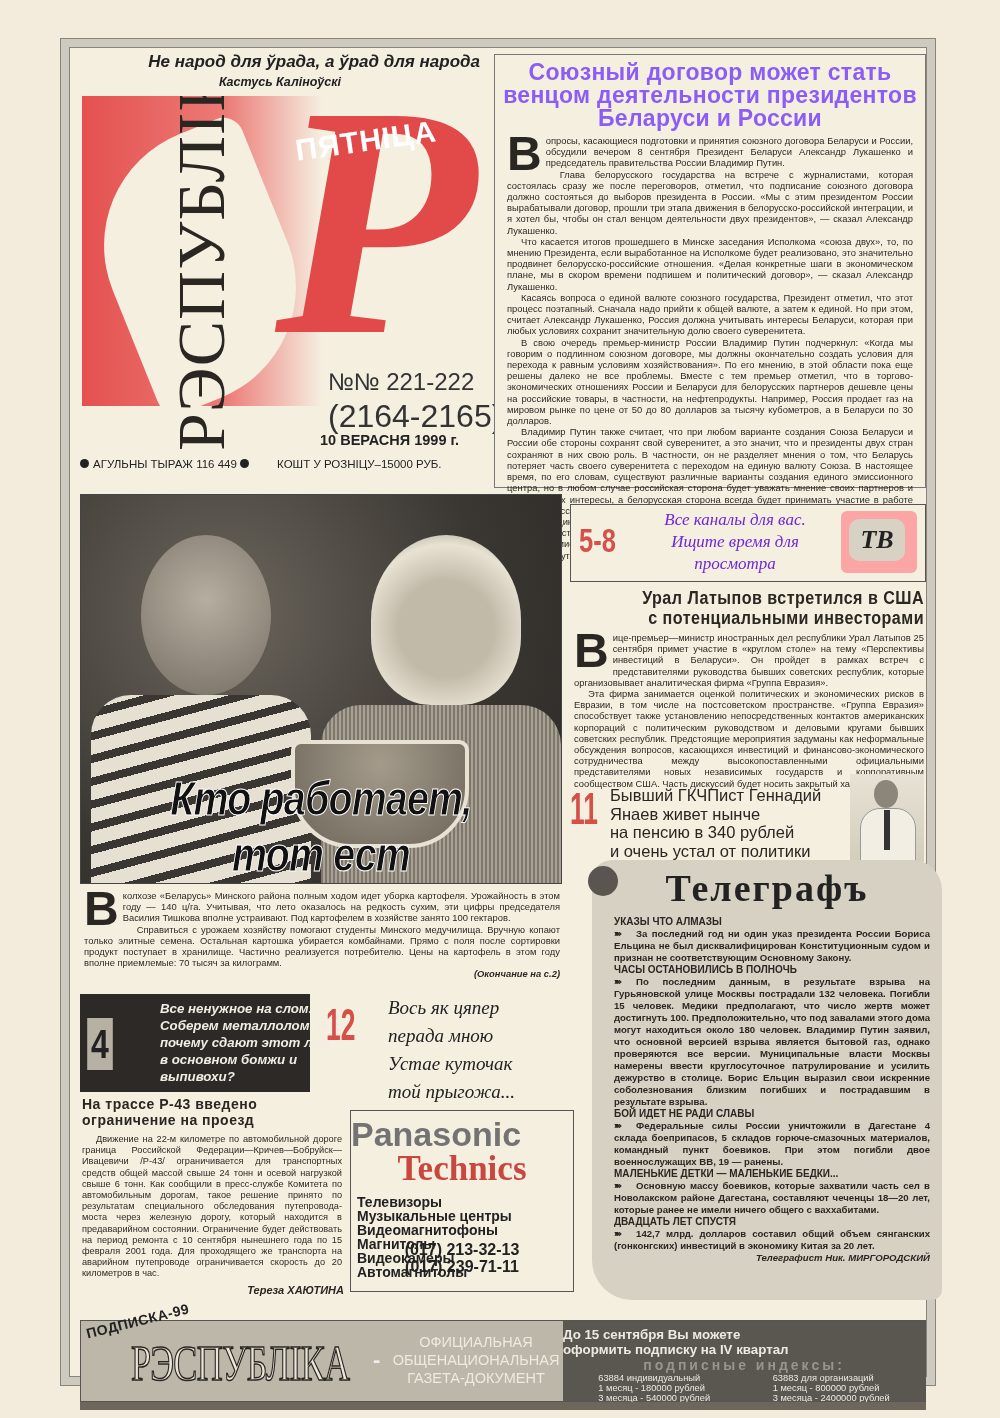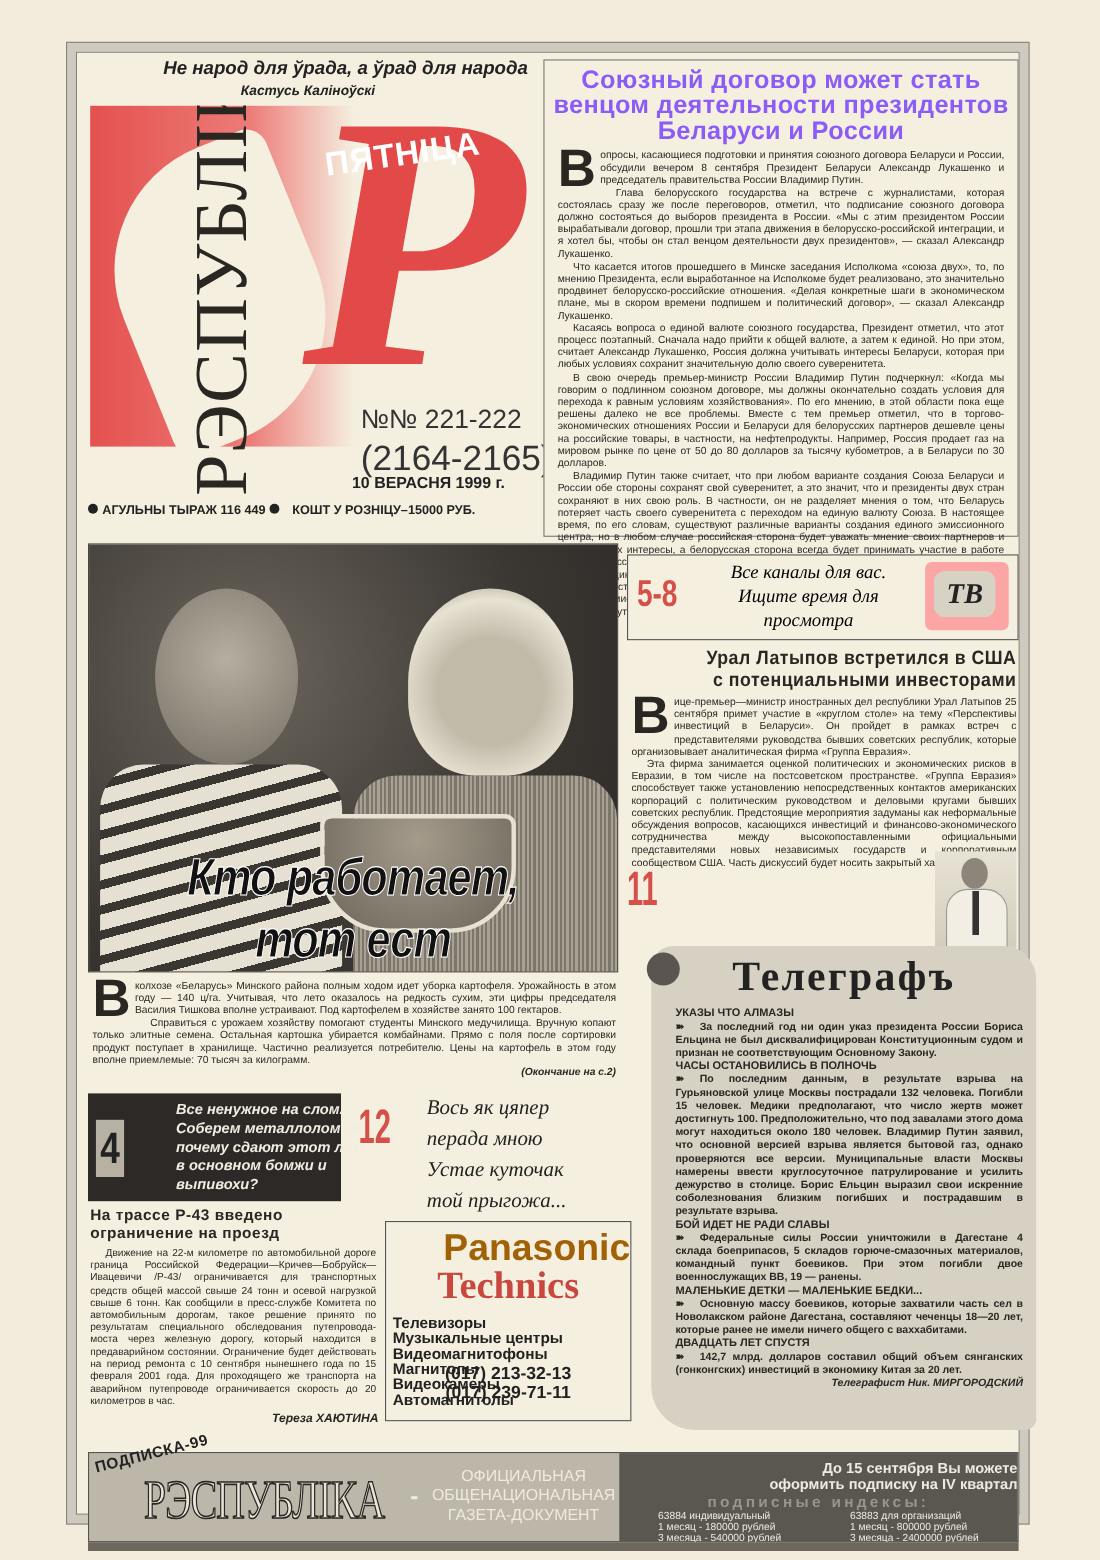--- a/index.html
+++ b/index.html
@@ -17,21 +17,21 @@
   .motto-author{left:10px;top:27px;width:400px;text-align:center;font-style:italic;font-weight:bold;font-size:12.5px;color:#222;}
   .logo-area{left:10px;top:48px;width:400px;height:355px;overflow:hidden;}
   .logo-blob{position:absolute;left:2px;top:0;width:240px;height:310px;background:linear-gradient(90deg,#e4514f 0%,#ec7b77 60%,rgba(245,239,224,0) 100%);}
   .logo-white{position:absolute;left:30px;top:40px;width:180px;height:260px;background:#f5efe0;border-radius:120px 20px 120px 20px;transform:rotate(-22deg);}
   .logo-p{position:absolute;left:195px;top:-40px;font-family:"Liberation Serif",serif;font-style:italic;font-weight:bold;font-size:330px;line-height:330px;color:#e14a48;}
   .pyatnitsa{position:absolute;left:215px;top:28px;color:#fff;font-weight:bold;font-size:30px;letter-spacing:1px;transform:rotate(-8deg);}
   .vertical-title{position:absolute;left:82px;top:355px;transform-origin:0 0;transform:rotate(-90deg);font-family:"Liberation Serif",serif;font-size:68px;letter-spacing:1px;color:#2a2622;white-space:nowrap;}
   .issue-num{left:258px;top:320px;font-size:24px;color:#333;}
   .issue-alt{left:258px;top:350px;font-size:32px;color:#333;}
   .issue-date{left:250px;top:384px;font-size:14.5px;font-weight:bold;color:#222;}
-  .circ-bar{left:10px;top:410px;width:405px;font-size:11.5px;font-weight:bold;color:#222;display:flex;gap:8px;}
+  .circ-bar{left:10px;top:410px;width:405px;font-size:11.5px;font-weight:normal;color:#222;display:flex;gap:24px;}
   .circ-bar .dot{display:inline-block;width:9px;height:9px;background:#222;border-radius:50%;margin-right:4px;vertical-align:0;}
 
   
   .lead-box{left:424px;top:6px;width:430px;height:432px;border:1px solid #777;background:#f5efe0;}
   .lead-title{position:absolute;left:6px;top:6px;width:418px;text-align:center;font-family:"Liberation Sans",sans-serif;font-weight:900;font-size:23px;line-height:23px;color:#8b5cf6;letter-spacing:.3px;}
   .lead-text{position:absolute;left:12px;top:80px;width:406px;}
 
   
   .photo{left:10px;top:446px;width:480px;height:388px;border:1px solid #444;overflow:hidden;background:radial-gradient(circle at 30% 30%,#6b655c,#3a3632 60%,#2c2926);}
   .photo .p1{position:absolute;left:60px;top:40px;width:130px;height:160px;border-radius:50%;background:radial-gradient(circle at 50% 40%,#b6aea0,#756e63);}
@@ -39,21 +39,21 @@
   .photo .shirt1{position:absolute;left:10px;top:200px;width:220px;height:200px;border-radius:40px 40px 0 0;background:repeating-linear-gradient(165deg,#e6e0d2 0 14px,#3a3632 14px 22px);}
   .photo .shirt2{position:absolute;left:240px;top:210px;width:240px;height:190px;border-radius:40px 40px 0 0;background:repeating-linear-gradient(90deg,#7d776b 0 2px,#a9a294 2px 4px);}
   .photo .bucket{position:absolute;left:210px;top:245px;width:170px;height:100px;border-radius:10px 10px 60px 60px;background:radial-gradient(circle at 50% 20%,#a49b8b,#6d665a);border:4px solid #e8e2d3;}
   .photo-caption{position:absolute;left:0;bottom:0;width:480px;text-align:center;font-family:"Liberation Sans",sans-serif;font-weight:bold;font-style:italic;font-size:48px;line-height:56px;color:#111;-webkit-text-stroke:1px #fff;letter-spacing:-1px;transform:scaleX(.82);}
 
   .potato-text{left:14px;top:842px;width:476px;}
 
   
   .tv-box{left:500px;top:456px;width:354px;height:76px;border:1px solid #555;background:#f5efe0;}
   .tv-num{position:absolute;left:8px;top:16px;font-size:34px;font-weight:900;color:#d6504a;transform:scaleX(.75);transform-origin:0 0;}
-  .tv-text{position:absolute;left:64px;top:4px;width:200px;text-align:center;font-family:"Liberation Serif",serif;font-style:italic;font-size:17px;line-height:22px;color:#000000;}
+  .tv-text{position:absolute;left:64px;top:4px;width:200px;text-align:center;font-family:"Liberation Serif",serif;font-style:italic;font-size:17px;line-height:22px;color:#6d28d9;}
   .tv-icon{position:absolute;left:270px;top:6px;width:76px;height:62px;border-radius:6px;background:#fca5a5;}
   .tv-icon span{position:absolute;left:8px;top:8px;width:56px;height:42px;background:#d8d2c4;border-radius:10px;font-family:"Liberation Serif",serif;font-style:italic;font-weight:bold;font-size:26px;text-align:center;line-height:42px;color:#222;}
 
   .ural-title{left:500px;top:540px;width:354px;text-align:right;font-weight:900;font-size:17.5px;line-height:20px;color:#2a2622;letter-spacing:.5px;transform:scaleX(.92);transform-origin:100% 0;}
   .ural-text{left:504px;top:584px;width:350px;}
 
   
   .yan-num{left:500px;top:736px;font-size:44px;font-weight:900;color:#d6504a;transform:scaleX(.6);transform-origin:0 0;}
   .yan-text{left:540px;top:738px;width:240px;font-size:16.5px;line-height:18.5px;color:#2a2622;}
   .yan-photo{left:780px;top:726px;width:74px;height:88px;background:linear-gradient(#e8e2d4,#d3cdbe);}
@@ -75,33 +75,33 @@
   .metal-num{position:absolute;left:4px;top:24px;width:32px;height:52px;background:#b7b1a4;font-size:40px;font-weight:900;color:#222;text-align:center;line-height:52px;transform:scaleX(.8);}
   .metal-text{position:absolute;left:44px;top:6px;width:180px;font-style:italic;font-weight:bold;font-size:13.3px;line-height:17px;color:#f2ede2;margin-left:36px;}
   .n12{left:256px;top:952px;font-size:44px;font-weight:900;color:#d6504a;transform:scaleX(.6);transform-origin:0 0;}
   .verse{left:318px;top:946px;width:200px;font-family:"Liberation Serif",serif;font-style:italic;font-size:19px;line-height:28px;color:#222;}
 
   .trasse-title{left:12px;top:1048px;width:260px;font-weight:900;font-size:14px;line-height:16px;color:#2a2622;letter-spacing:.5px;}
   .trasse-text{left:12px;top:1086px;width:260px;font-size:9.2px;line-height:11.2px;}
   .trasse-sign{left:12px;top:1236px;width:262px;text-align:right;font-style:italic;font-weight:bold;font-size:11px;}
 
   .pana{left:280px;top:1062px;width:222px;height:180px;border:1px solid #555;background:#f5efe0;}
-  .pana-brand{position:absolute;left:0;top:6px;width:222px;text-align:right;font-weight:900;font-size:34px;line-height:34px;color:#a16207;font-family:"Liberation Sans",sans-serif;}
+  .pana-brand{position:absolute;left:0;top:6px;width:222px;text-align:left;font-weight:900;font-size:34px;line-height:34px;color:#737373;font-family:"Liberation Sans",sans-serif;}
   .pana-sub{position:absolute;left:0;top:40px;width:222px;text-align:center;font-family:"Liberation Serif",serif;font-weight:bold;font-size:35px;line-height:36px;color:#c84840;}
   .pana-grid{position:absolute;left:6px;top:84px;width:212px;display:grid;grid-template-columns:1fr;font-size:14px;font-weight:bold;line-height:14px;color:#222;}
   .pana-phones{position:absolute;left:0;top:130px;width:222px;text-align:center;font-weight:900;font-size:16px;line-height:17px;color:#222;}
 
   
   .sub{left:10px;top:1272px;width:844px;height:80px;background:#bdb7aa;border:1px solid #555;}
   .sub-tag{position:absolute;left:4px;top:-8px;font-weight:900;font-size:14px;color:#222;transform:rotate(-14deg);letter-spacing:.5px;}
   .sub-title{position:absolute;left:50px;top:14px;font-family:"Liberation Serif",serif;font-size:50px;line-height:56px;color:#eae5da;-webkit-text-stroke:1.5px #2a2622;letter-spacing:-1px;transform:scaleX(.72);transform-origin:0 0;}
   .sub-dash{position:absolute;left:292px;top:26px;font-size:22px;font-weight:bold;color:#eee;}
   .sub-desc{position:absolute;left:300px;top:12px;width:190px;text-align:center;font-size:14.5px;line-height:18px;color:#efe9de;}
   .sub-dark{position:absolute;left:482px;top:0;width:362px;height:80px;background:#5a5650;color:#eeeae0;}
-  .sub-dark .t1{text-align:right;font-weight:bold;font-size:13.3px;line-height:15px;margin-top:6px;}
+  .sub-dark .t1{text-align:left;font-weight:bold;font-size:13.3px;line-height:15px;margin-top:6px;}
   .sub-dark .t2{text-align:center;font-weight:900;font-size:14px;letter-spacing:3px;color:#9a958b;}
   .sub-cols{display:flex;justify-content:space-around;font-size:9.3px;line-height:10px;padding:0 4px;}
   .shadow-bar{left:10px;top:1354px;width:846px;height:8px;background:#6c665c;}
 </style>
 </head>
 <body>
 
 <div class="frame">
  <div class="inner">
 
@@ -165,20 +165,26 @@
   <div class="abs ural-title">
     <div>Урал Латыпов встретился в США</div>
     <div>с потенциальными инвесторами</div>
   </div>
   <div class="abs ural-text body-text">
     <p><span class="dropcap">В</span><span>ице-премьер—министр иностранных дел республики Урал Латыпов 25 сентября примет участие в «круглом столе» на тему «Перспективы инвестиций в Беларуси». Он пройдет в рамках встреч с представителями руководства бывших советских республик, которые организовывает аналитическая фирма «Группа Евразия».</span></p>
     <p class="ind">Эта фирма занимается оценкой политических и экономических рисков в Евразии, в том числе на постсоветском пространстве. «Группа Евразия» способствует также установлению непосредственных контактов американских корпораций с политическим руководством и деловыми кругами бывших советских республик. Предстоящие мероприятия задуманы как неформальные обсуждения вопросов, касающихся инвестиций и финансово-экономического сотрудничества между высокопоставленными официальными представителями новых независимых государств и корпоративным сообществом США. Часть дискуссий будет носить закрытый характер.</p>
   </div>
 
   <div class="abs yan-num">11</div>
+  <div class="abs yan-text">
+    <div>Бывший ГКЧПист Геннадий</div>
+    <div>Янаев живет нынче</div>
+    <div>на пенсию в 340 рублей</div>
+    <div>и очень устал от политики</div>
+  </div>
   <div class="abs yan-photo">
     <div class="head"></div>
     <div class="bodyp"></div>
     <div class="tie"></div>
   </div>
 
   <div class="abs tele">
     <div class="tele-scroll"></div>
     <div class="tele-title">Телеграфъ</div>
     <div class="tele-body">

